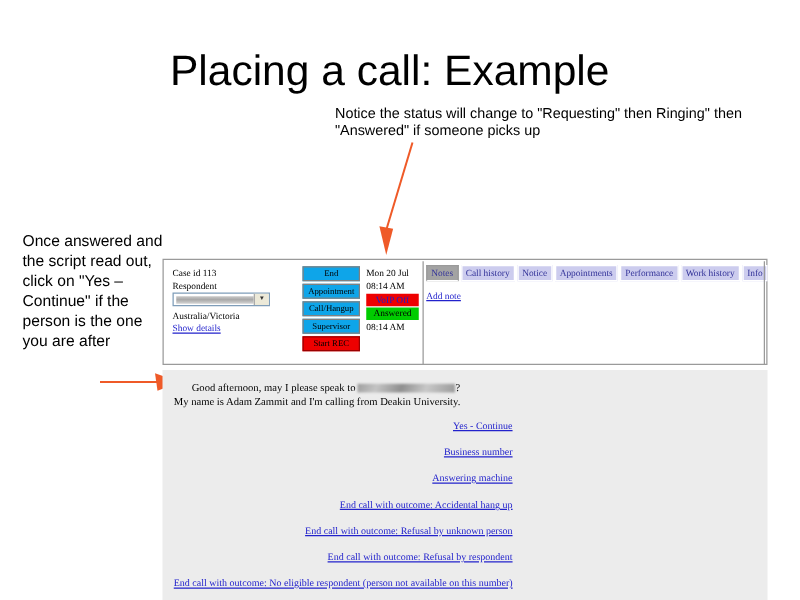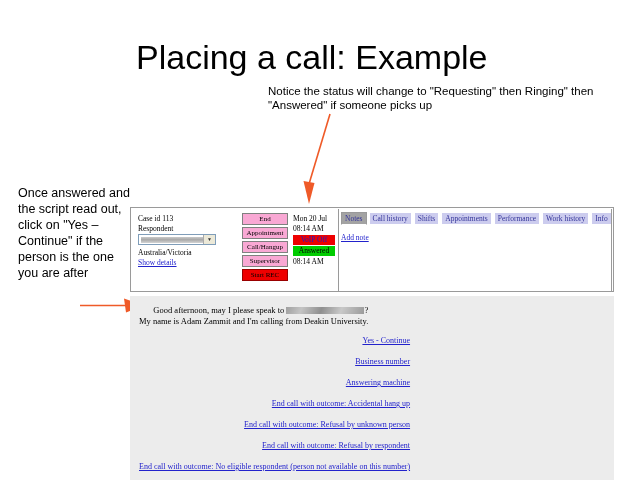--- a/index.html
+++ b/index.html
@@ -115,21 +115,21 @@
     color: #2222cc; text-decoration: underline; cursor: pointer;
   }
 
   
   #buttons-col { position: absolute; left: 111px; top: 5px; width: 48px; }
   .app-button {
     display: block;
     width: 46px;
     margin-bottom: 2px;
     padding: 1px 0 1px 0;
-    background: #f9a8d4;
+    background: #0ea5e9;
     border: 1px solid #808080;
     box-sizing: border-box;
     text-align: center;
     font-family: "Liberation Serif", serif;
     font-size: 7px;
     line-height: 8px;
     color: #000;
     cursor: pointer;
   }
   .app-button.rec {
@@ -307,21 +307,21 @@
       <span class="status-chip voip">VoIP Off</span>
       <span class="status-chip answered">Answered</span>
       <div class="status-line">08:14 AM</div>
     </div>
 
     <div id="panel-divider"></div>
 
     <div id="tab-strip">
       <span class="app-tab active">Notes</span>
       <span class="app-tab">Call history</span>
-      <span class="app-tab">Shifts</span>
+      <span class="app-tab">Notice</span>
       <span class="app-tab">Appointments</span>
       <span class="app-tab">Performance</span>
       <span class="app-tab">Work history</span>
       <span class="app-tab">Info</span>
     </div>
 
     <div id="notes-area">
       <span id="add-note-link">Add note</span>
     </div>
 

